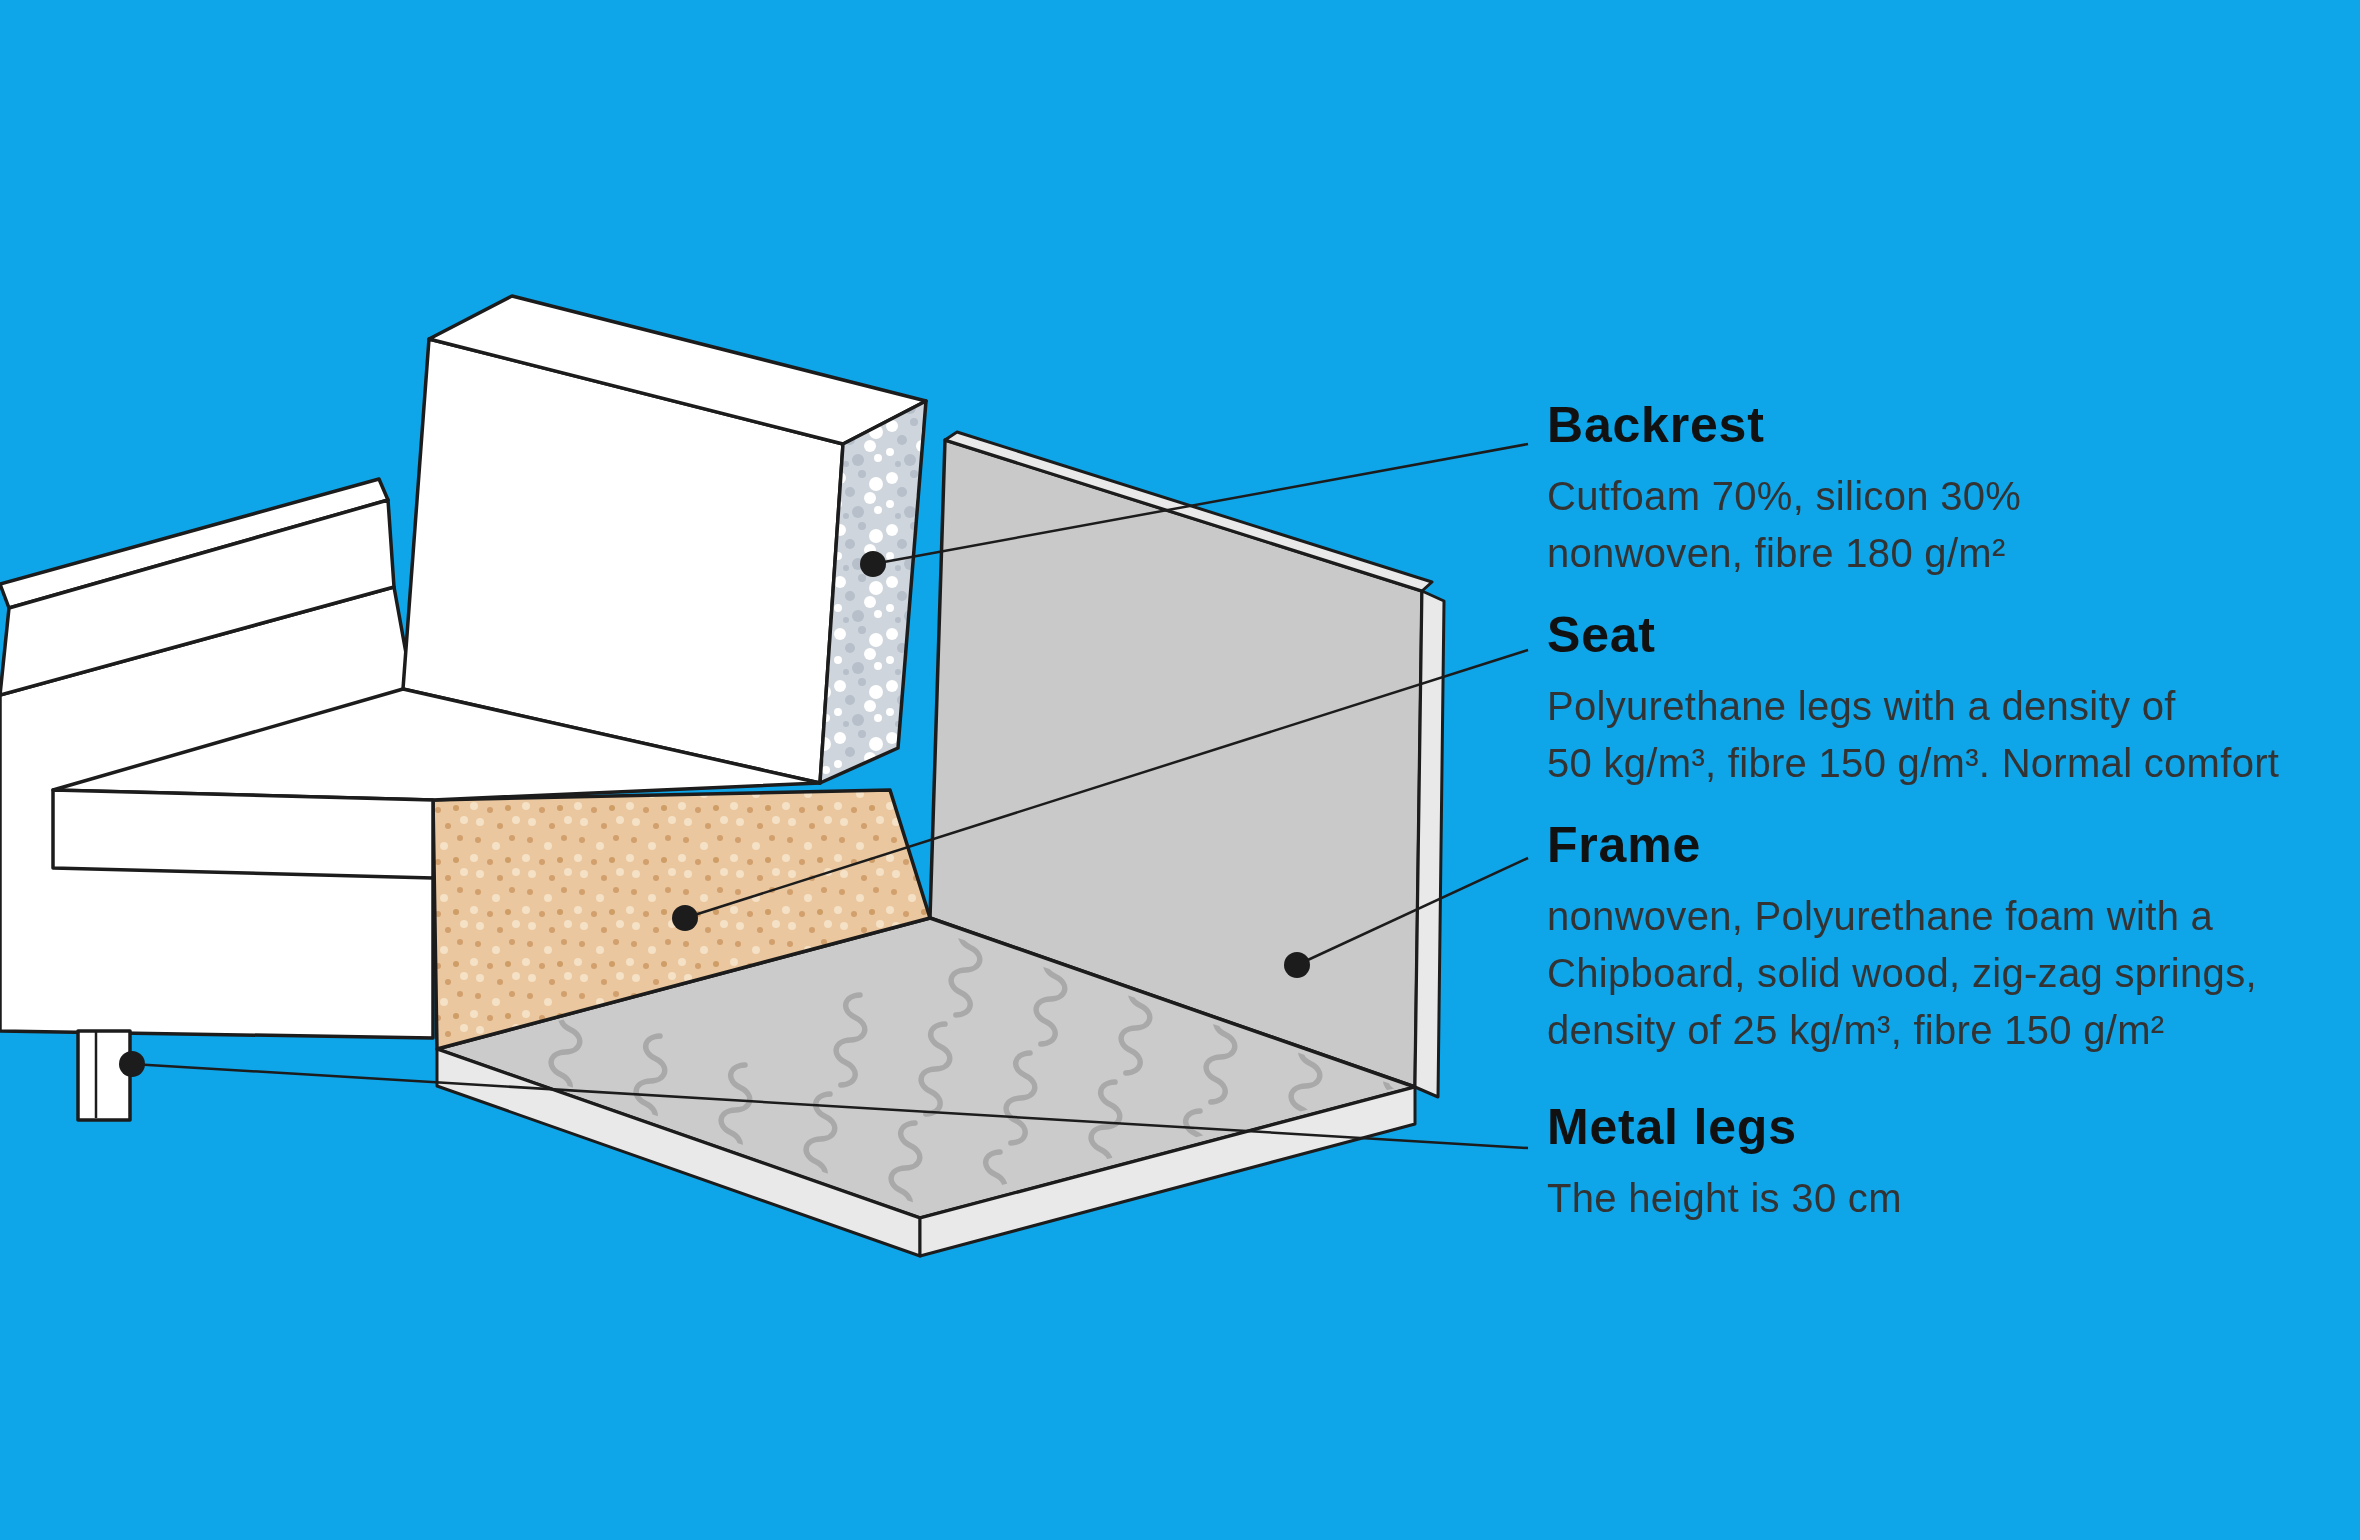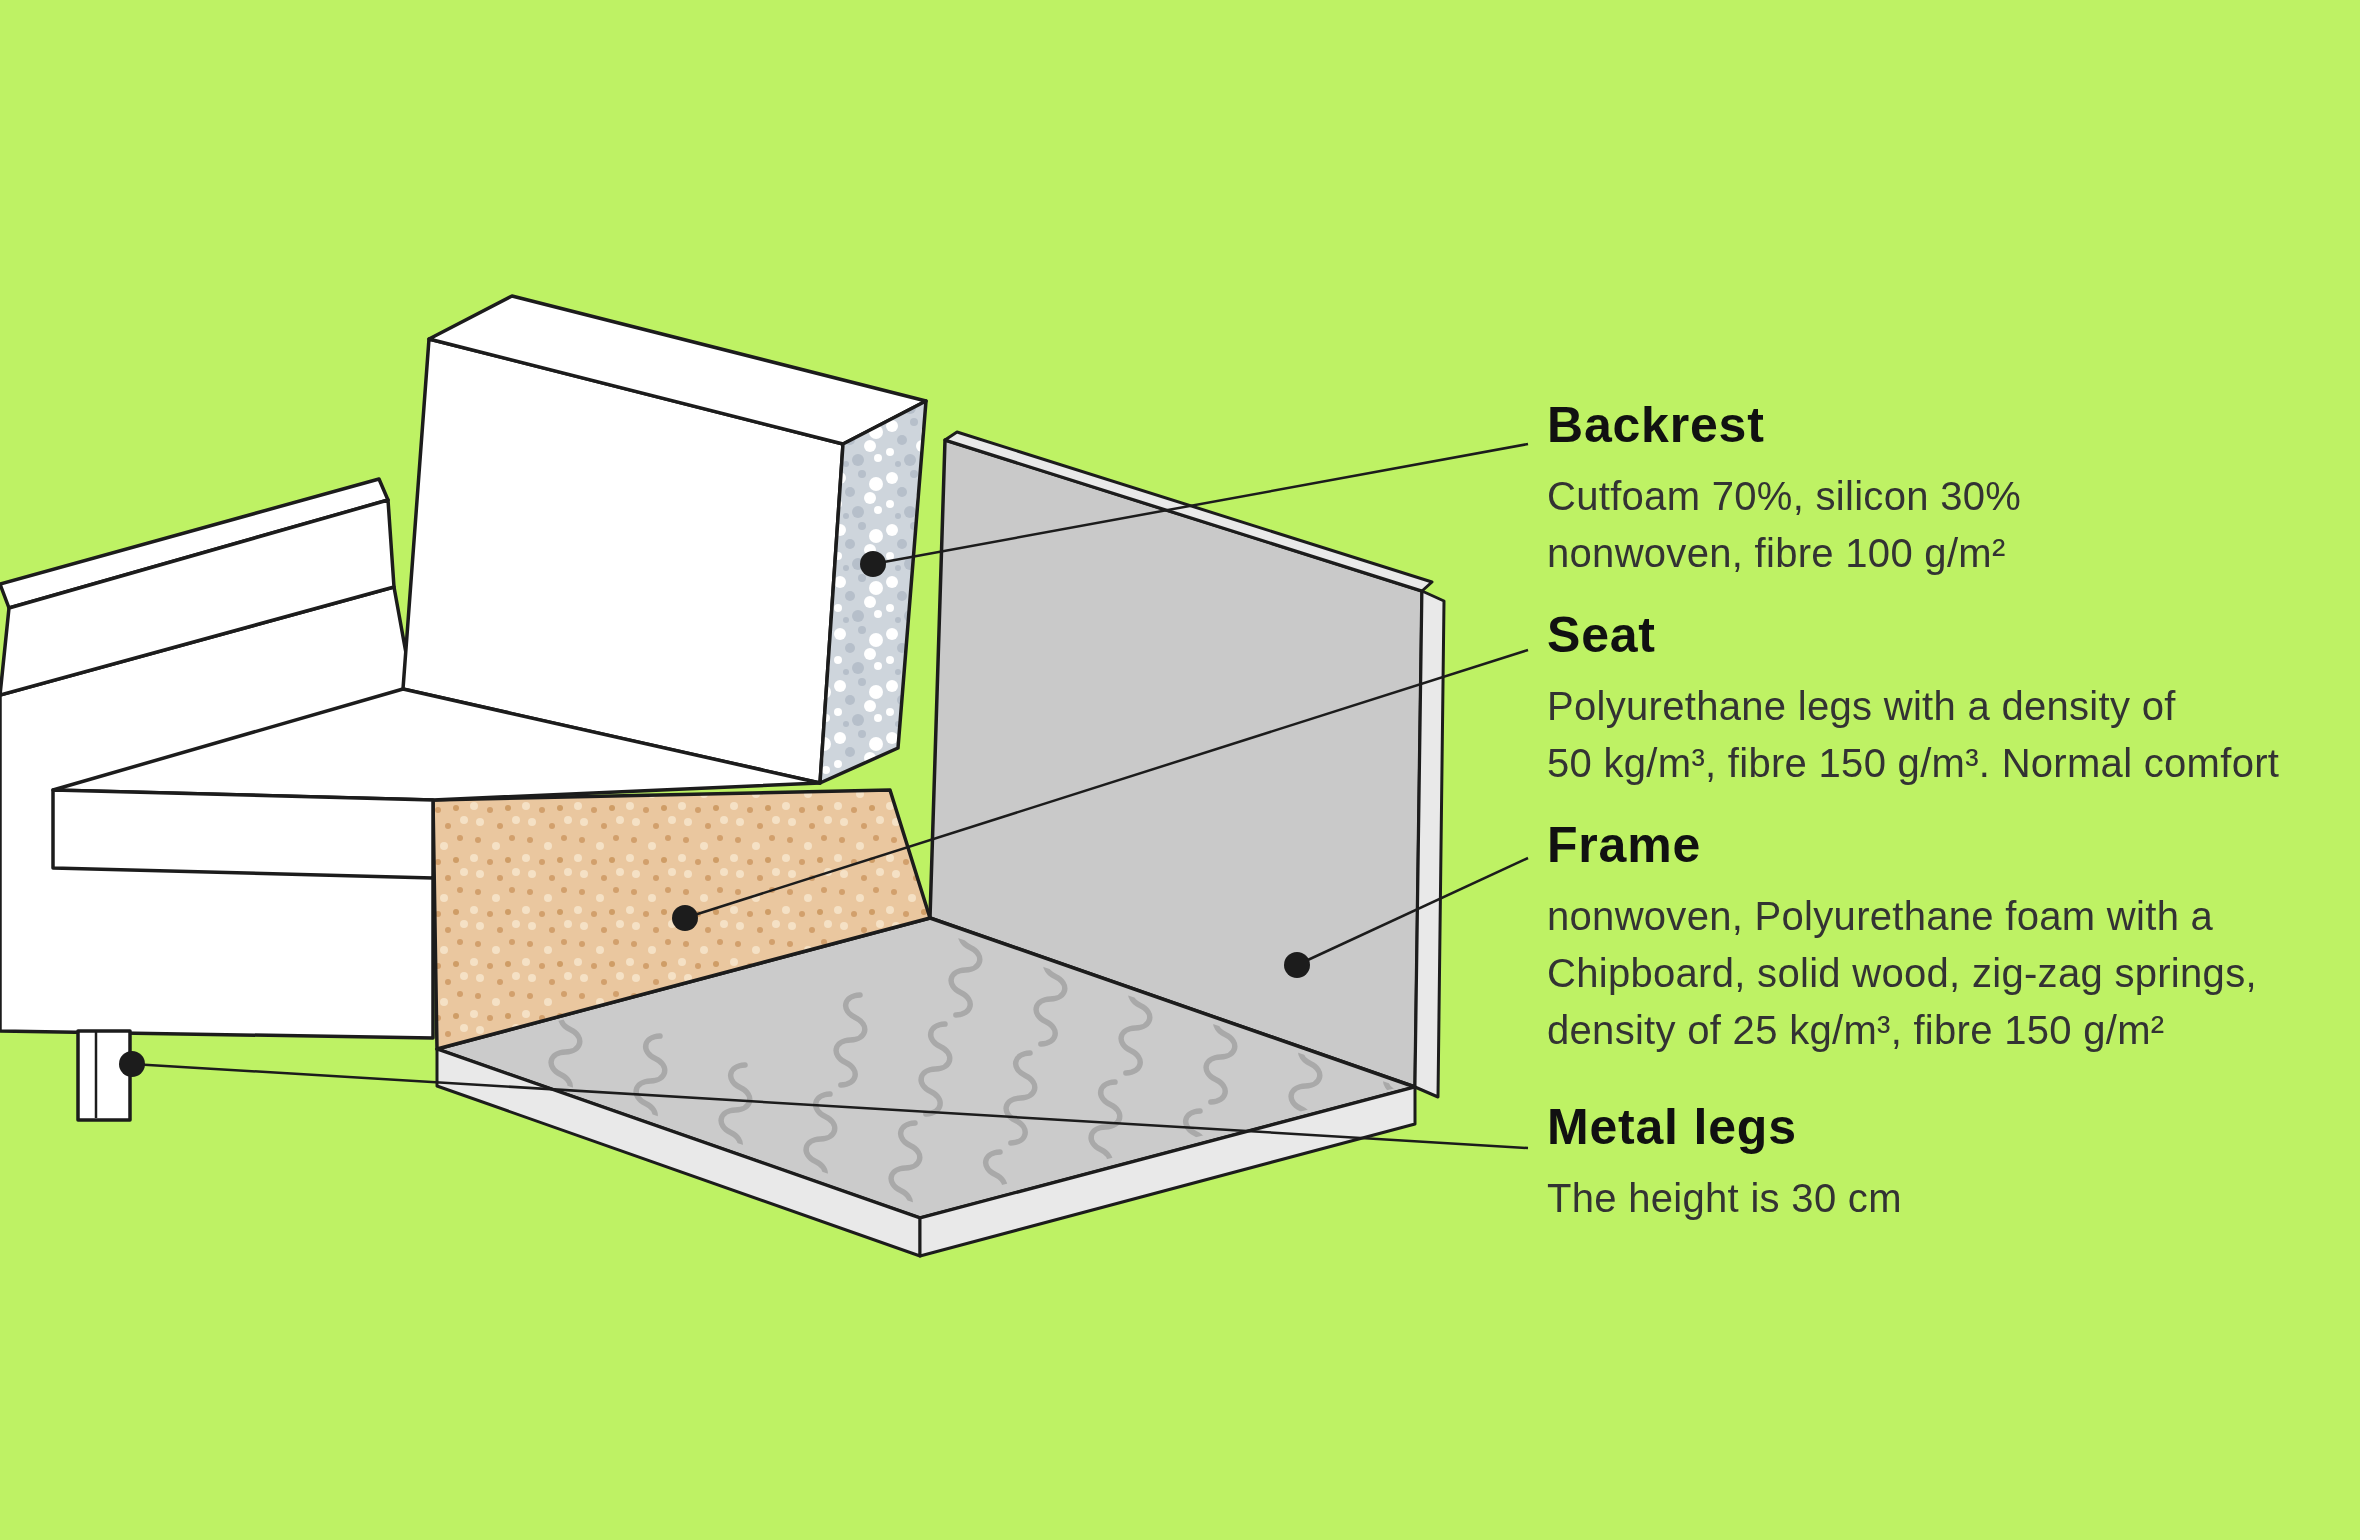--- a/index.html
+++ b/index.html
@@ -1,20 +1,20 @@
 <!DOCTYPE html>
 <html><head>
 <meta charset="utf-8">
 <style>
   html,body { margin:0; padding:0; background:#ffffff; }
   .canvas {
     position:relative;
     width:2360px;
     height:1540px;
-    background:#bef264;
+    background:#0ea5e9;
     overflow:hidden;
     font-family:"Liberation Sans", sans-serif;
   }
   svg.illustration { position:absolute; left:0; top:0; }
   .label { position:absolute; left:1547px; color:#111111; }
   .label-title {
     font-size:50px;
     font-weight:700;
     letter-spacing:0.8px;
     color:#111111;
@@ -126,21 +126,21 @@
 
     <circle cx="873" cy="564" r="13" fill="#1c1c1c"></circle>
     <circle cx="685" cy="918" r="13" fill="#1c1c1c"></circle>
     <circle cx="1297" cy="965" r="13" fill="#1c1c1c"></circle>
     <circle cx="132" cy="1064" r="13" fill="#1c1c1c"></circle>
   </svg>
 
   <div class="label label-backrest">
     <div class="label-title">Backrest</div>
     <div class="label-line">Cutfoam 70%, silicon 30%</div>
-    <div class="label-line">nonwoven, fibre 100 g/m²</div>
+    <div class="label-line">nonwoven, fibre 180 g/m²</div>
   </div>
 
   <div class="label label-seat">
     <div class="label-title">Seat</div>
     <div class="label-line">Polyurethane legs with a density of</div>
     <div class="label-line">50 kg/m³, fibre 150 g/m³. Normal comfort</div>
   </div>
 
   <div class="label label-frame">
     <div class="label-title">Frame</div>

